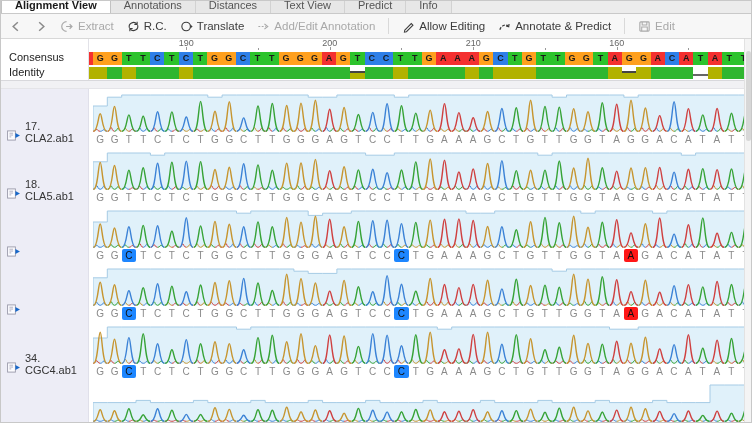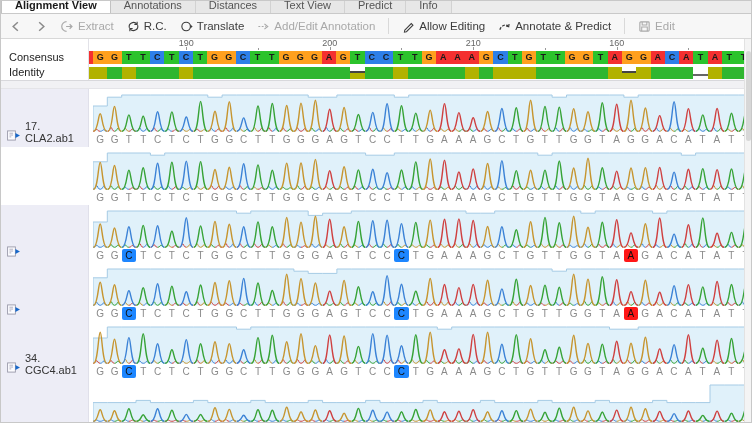--- a/index.html
+++ b/index.html
@@ -17,21 +17,21 @@
   .tbtn.disabled{color:#a9a9a9;justify-content:center;}
   .tbtn.navarrow{color:#8a8a8a;}
   .tbtn svg{display:block;}
   .tdiv{width:1px;height:16px;background:#d9d9d9;}
   
   .lblcol{width:88px;box-sizing:border-box;flex:none;border-right:1px solid #e2e2e8;}
   .rulerrow{height:11px;display:flex;}
   .ruler{position:relative;width:664px;}
   .rtick{position:absolute;top:0;font-size:9px;color:#666;transform:translateX(-50%);line-height:9px;}
   .rtickmark{position:absolute;bottom:0;width:1px;height:3px;background:#999;}
-  .consrow,.identrow{height:15px;display:flex;}
+  .consrow,.identrow{height:15px;display:flex;align-items:flex-end;}
   .consrow .lblcol,.identrow .lblcol{font-size:11px;color:#222;padding-left:8px;line-height:15px;background:#fff;}
   .cellwrap{position:relative;width:660px;margin-left:4px;}
   .sliver{position:absolute;left:-4px;width:4px;}
   .cells{display:flex;height:100%;}
   .ccell{flex:1;text-align:center;font-size:9px;font-weight:bold;color:#1a1a1a;line-height:13px;height:13px;margin-top:1px;}
   .ibar{flex:1;align-self:flex-end;margin-bottom:1px;box-sizing:border-box;}
   .identcells{display:flex;height:100%;align-items:flex-end;}
   .splitter{height:9px;background:#f1f1f4;border-top:1px solid #d8d8dc;border-bottom:1px solid #e4e4e8;box-sizing:border-box;}
   
   #rows{position:relative;height:335px;overflow:hidden;}
@@ -483,20 +483,28 @@
             <div class="bcell">C</div>
             <div class="bcell">A</div>
             <div class="bcell">T</div>
             <div class="bcell">A</div>
             <div class="bcell">T</div>
             <div class="bcell">T</div>
           </div>
         </div>
       </div>
       <div class="seqrow">
+        <div class="rowlabel">
+          <span><svg width="14" height="11" viewBox="0 0 15 12">
+              <rect x="0.5" y="1" width="8.5" height="10" fill="#fcfcff" stroke="#9a9aaa" stroke-width="1"></rect>
+              <path d="M2.5 3.5 H6.5 M2.5 5.5 H6.5 M2.5 7.5 H4.5" stroke="#aab" stroke-width="1" fill="none"></path>
+              <path d="M9 3.2 L14 6 L9 8.8 Z" fill="#1667c9"></path>
+            </svg></span>
+          <span>18. CLA5.ab1</span>
+        </div>
         <div class="rowmain">
           <svg class="trace" width="660" height="38">
             <polygon points="0,37.3 0.0,9.8 14.3,9.8 14.3,1.0 28.7,1.0 28.7,1.0 43.0,1.0 43.0,1.0 57.4,1.0 57.4,3.2 71.7,3.2 71.7,1.0 86.1,1.0 86.1,1.0 100.4,1.0 100.4,1.0 114.8,1.0 114.8,1.0 129.1,1.0 129.1,1.0 143.5,1.0 143.5,1.0 157.8,1.0 157.8,1.0 172.2,1.0 172.2,1.0 186.5,1.0 186.5,1.0 200.9,1.0 200.9,1.0 215.2,1.0 215.2,1.0 229.6,1.0 229.6,1.0 243.9,1.0 243.9,1.0 258.3,1.0 258.3,1.0 272.6,1.0 272.6,3.2 287.0,3.2 287.0,3.2 301.3,3.2 301.3,1.0 315.7,1.0 315.7,1.0 330.0,1.0 330.0,1.0 344.3,1.0 344.3,1.0 358.7,1.0 358.7,1.0 373.0,1.0 373.0,1.0 387.4,1.0 387.4,1.0 401.7,1.0 401.7,1.0 416.1,1.0 416.1,1.0 430.4,1.0 430.4,1.0 444.8,1.0 444.8,3.2 459.1,3.2 459.1,1.0 473.5,1.0 473.5,1.0 487.8,1.0 487.8,1.0 502.2,1.0 502.2,1.0 516.5,1.0 516.5,1.0 530.9,1.0 530.9,1.0 545.2,1.0 545.2,1.0 559.6,1.0 559.6,1.0 573.9,1.0 573.9,1.0 588.3,1.0 588.3,3.2 602.6,3.2 602.6,1.0 617.0,1.0 617.0,1.0 631.3,1.0 631.3,1.0 645.7,1.0 645.7,1.0 660.0,1.0 660,37.3" fill="#e0f1fa"></polygon>
             <polyline points="0,37.3 0.0,9.8 14.3,9.8 14.3,1.0 28.7,1.0 28.7,1.0 43.0,1.0 43.0,1.0 57.4,1.0 57.4,3.2 71.7,3.2 71.7,1.0 86.1,1.0 86.1,1.0 100.4,1.0 100.4,1.0 114.8,1.0 114.8,1.0 129.1,1.0 129.1,1.0 143.5,1.0 143.5,1.0 157.8,1.0 157.8,1.0 172.2,1.0 172.2,1.0 186.5,1.0 186.5,1.0 200.9,1.0 200.9,1.0 215.2,1.0 215.2,1.0 229.6,1.0 229.6,1.0 243.9,1.0 243.9,1.0 258.3,1.0 258.3,1.0 272.6,1.0 272.6,3.2 287.0,3.2 287.0,3.2 301.3,3.2 301.3,1.0 315.7,1.0 315.7,1.0 330.0,1.0 330.0,1.0 344.3,1.0 344.3,1.0 358.7,1.0 358.7,1.0 373.0,1.0 373.0,1.0 387.4,1.0 387.4,1.0 401.7,1.0 401.7,1.0 416.1,1.0 416.1,1.0 430.4,1.0 430.4,1.0 444.8,1.0 444.8,3.2 459.1,3.2 459.1,1.0 473.5,1.0 473.5,1.0 487.8,1.0 487.8,1.0 502.2,1.0 502.2,1.0 516.5,1.0 516.5,1.0 530.9,1.0 530.9,1.0 545.2,1.0 545.2,1.0 559.6,1.0 559.6,1.0 573.9,1.0 573.9,1.0 588.3,1.0 588.3,3.2 602.6,3.2 602.6,1.0 617.0,1.0 617.0,1.0 631.3,1.0 631.3,1.0 645.7,1.0 645.7,1.0 660.0,1.0 660,37.3" fill="none" stroke="#a5cbe5" stroke-width="1"></polyline>
             <path d="M0.2,37.3 C2.6,37.3 2.7,33.5 3.7,33.5 C4.7,33.5 4.7,37.3 7.2,37.3" fill="none" stroke="#3b82d6" stroke-width="1"></path>
             <path d="M7.2,37.3 C9.6,37.3 9.7,34.2 10.7,34.2 C11.7,34.2 11.7,37.3 14.2,37.3" fill="none" stroke="#3b82d6" stroke-width="1"></path>
             <path d="M14.5,37.3 C17.0,37.3 17.0,33.7 18.0,33.7 C19.0,33.7 19.1,37.3 21.5,37.3" fill="none" stroke="#36a336" stroke-width="1"></path>
             <path d="M21.5,37.3 C24.0,37.3 24.0,34.4 25.0,34.4 C26.0,34.4 26.1,37.3 28.5,37.3" fill="none" stroke="#36a336" stroke-width="1"></path>
             <path d="M28.9,37.3 C31.3,37.3 31.4,35.3 32.4,35.3 C33.3,35.3 33.4,37.3 35.9,37.3" fill="none" stroke="#3b82d6" stroke-width="1"></path>
             <path d="M35.9,37.3 C38.3,37.3 38.4,35.7 39.4,35.7 C40.3,35.7 40.4,37.3 42.9,37.3" fill="none" stroke="#cf4040" stroke-width="1"></path>

